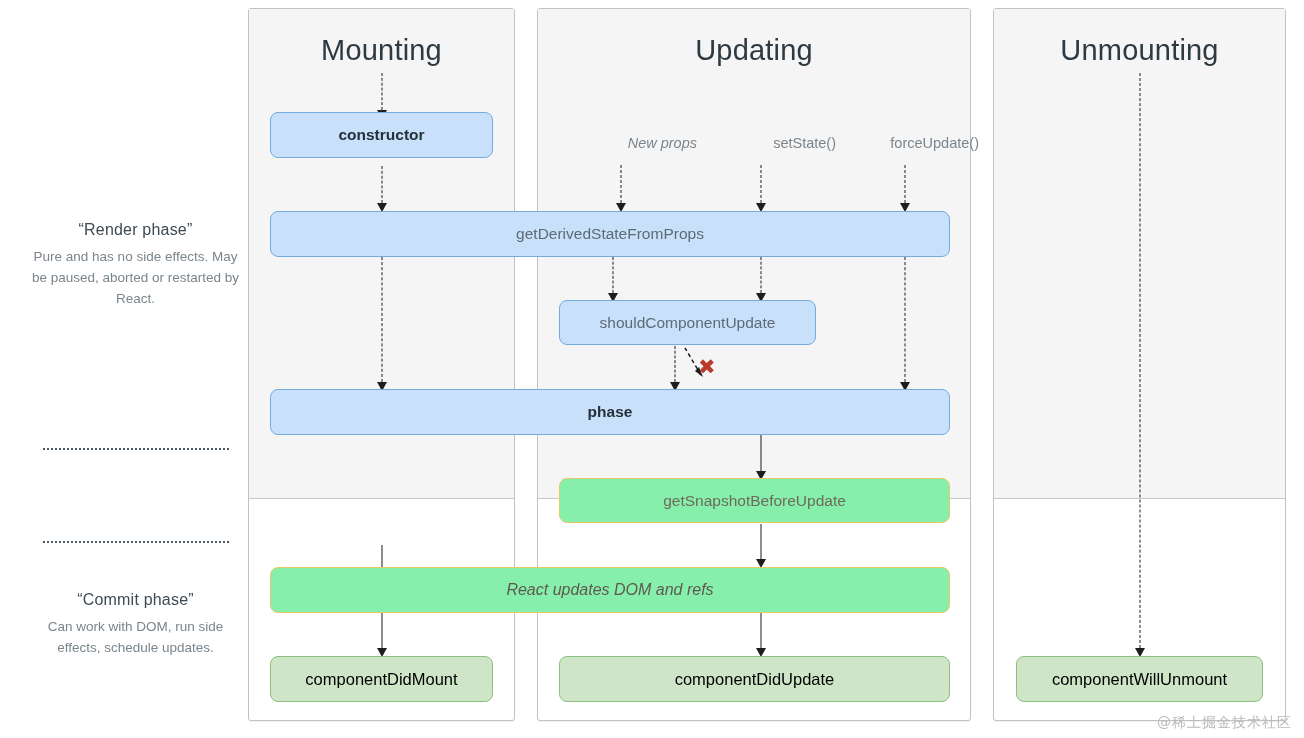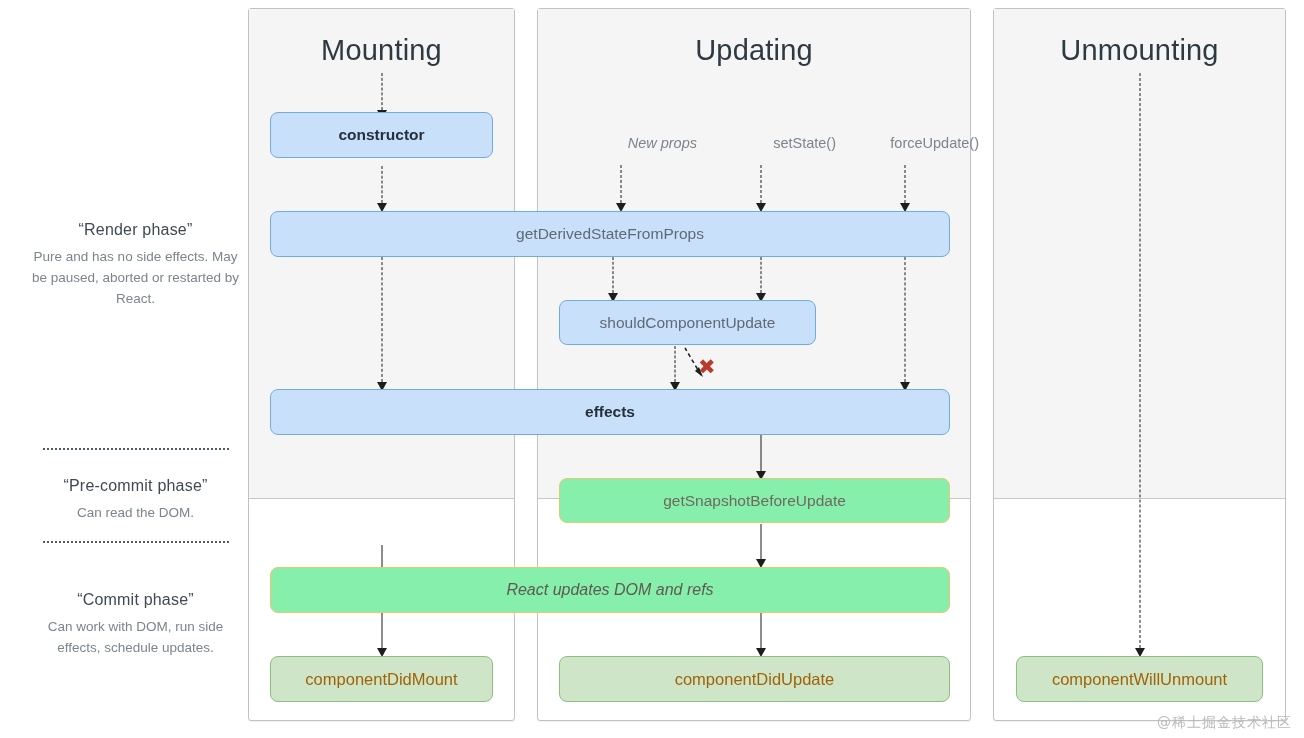--- a/index.html
+++ b/index.html
@@ -105,21 +105,21 @@
     color: #6f6a5c;
   }
   .node.yellow.ital {
     font-style: italic;
     font-size: 16px;
     color: #5f5a50;
   }
   .node.green {
     background: #cfe5c8;
     border: 1px solid #8cc07e;
-    color: #a16207;
+    color: #000000;
     font-size: 16.5px;
   }
 
   
   .trigger {
     position: absolute;
     text-align: right;
     font-size: 14.5px;
     color: #7b858c;
     white-space: nowrap;
@@ -180,24 +180,20 @@
 
 <div id="stage">
 
   <div class="legend-block" style="top:221px;">
     <div class="legend-title">“Render phase”</div>
     <div class="legend-desc">Pure and has no side effects. May be paused, aborted or restarted by React.</div>
   </div>
 
   <div class="legend-rule" style="top:448px;"></div>
 
-  <div class="legend-block" style="top:477px;">
-    <div class="legend-title">“Pre-commit phase”</div>
-    <div class="legend-desc">Can read the DOM.</div>
-  </div>
 
   <div class="legend-rule" style="top:541px;"></div>
 
   <div class="legend-block" style="top:591px;">
     <div class="legend-title">“Commit phase”</div>
     <div class="legend-desc">Can work with DOM, run side effects, schedule updates.</div>
   </div>
 
   <div class="column" style="left:248px; width:267px;">
     <div class="col-top"></div>
@@ -295,21 +291,21 @@
     <div class="shaft-dashed" style="height:575px;"></div>
     <div class="head" style="top:575px;"></div>
   </div>
 
   <div class="node blue strong" style="left:270px; top:112px; width:223px; height:46px;">constructor</div>
 
   <div class="node blue" style="left:270px; top:211px; width:680px; height:46px;">getDerivedStateFromProps</div>
 
   <div class="node blue" style="left:559px; top:300px; width:257px; height:45px;">shouldComponentUpdate</div>
 
-  <div class="node blue strong" style="left:270px; top:389px; width:680px; height:46px;">effects</div>
+  <div class="node blue strong" style="left:270px; top:389px; width:680px; height:46px;">phase</div>
 
   <div class="node yellow" style="left:559px; top:478px; width:391px; height:45px;">getSnapshotBeforeUpdate</div>
 
   <div class="node yellow ital" style="left:270px; top:567px; width:680px; height:46px;">React updates DOM and refs</div>
 
   <div class="node green" style="left:270px; top:656px; width:223px; height:46px;">componentDidMount</div>
 
   <div class="node green" style="left:559px; top:656px; width:391px; height:46px;">componentDidUpdate</div>
 
   <div class="node green" style="left:1016px; top:656px; width:247px; height:46px;">componentWillUnmount</div>

